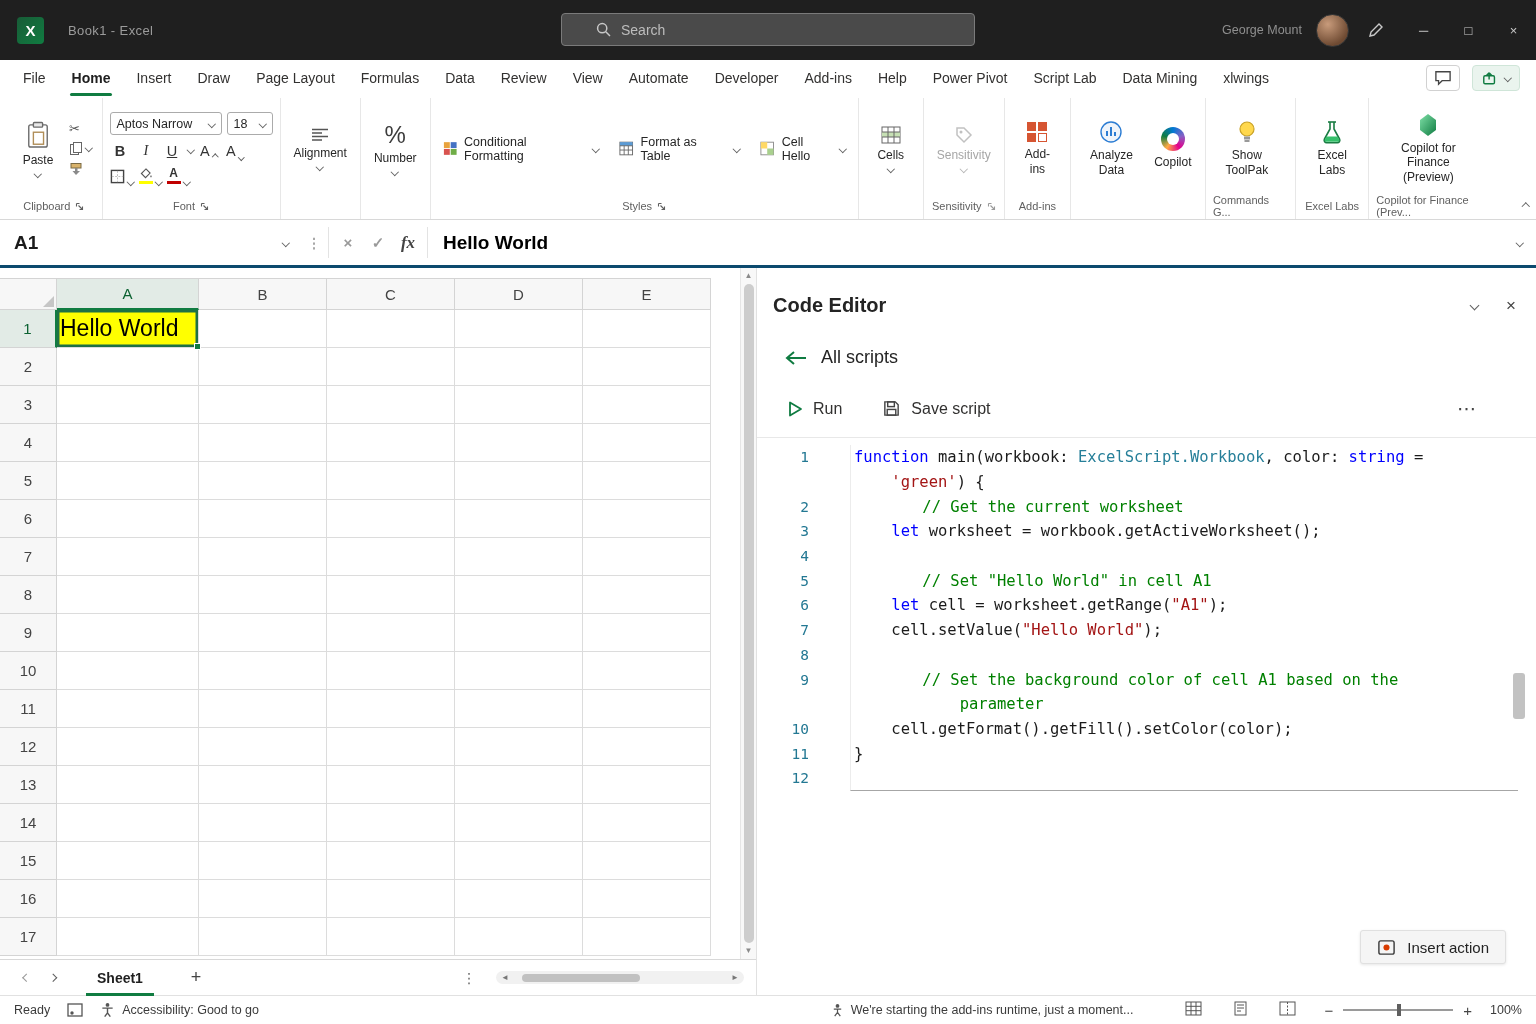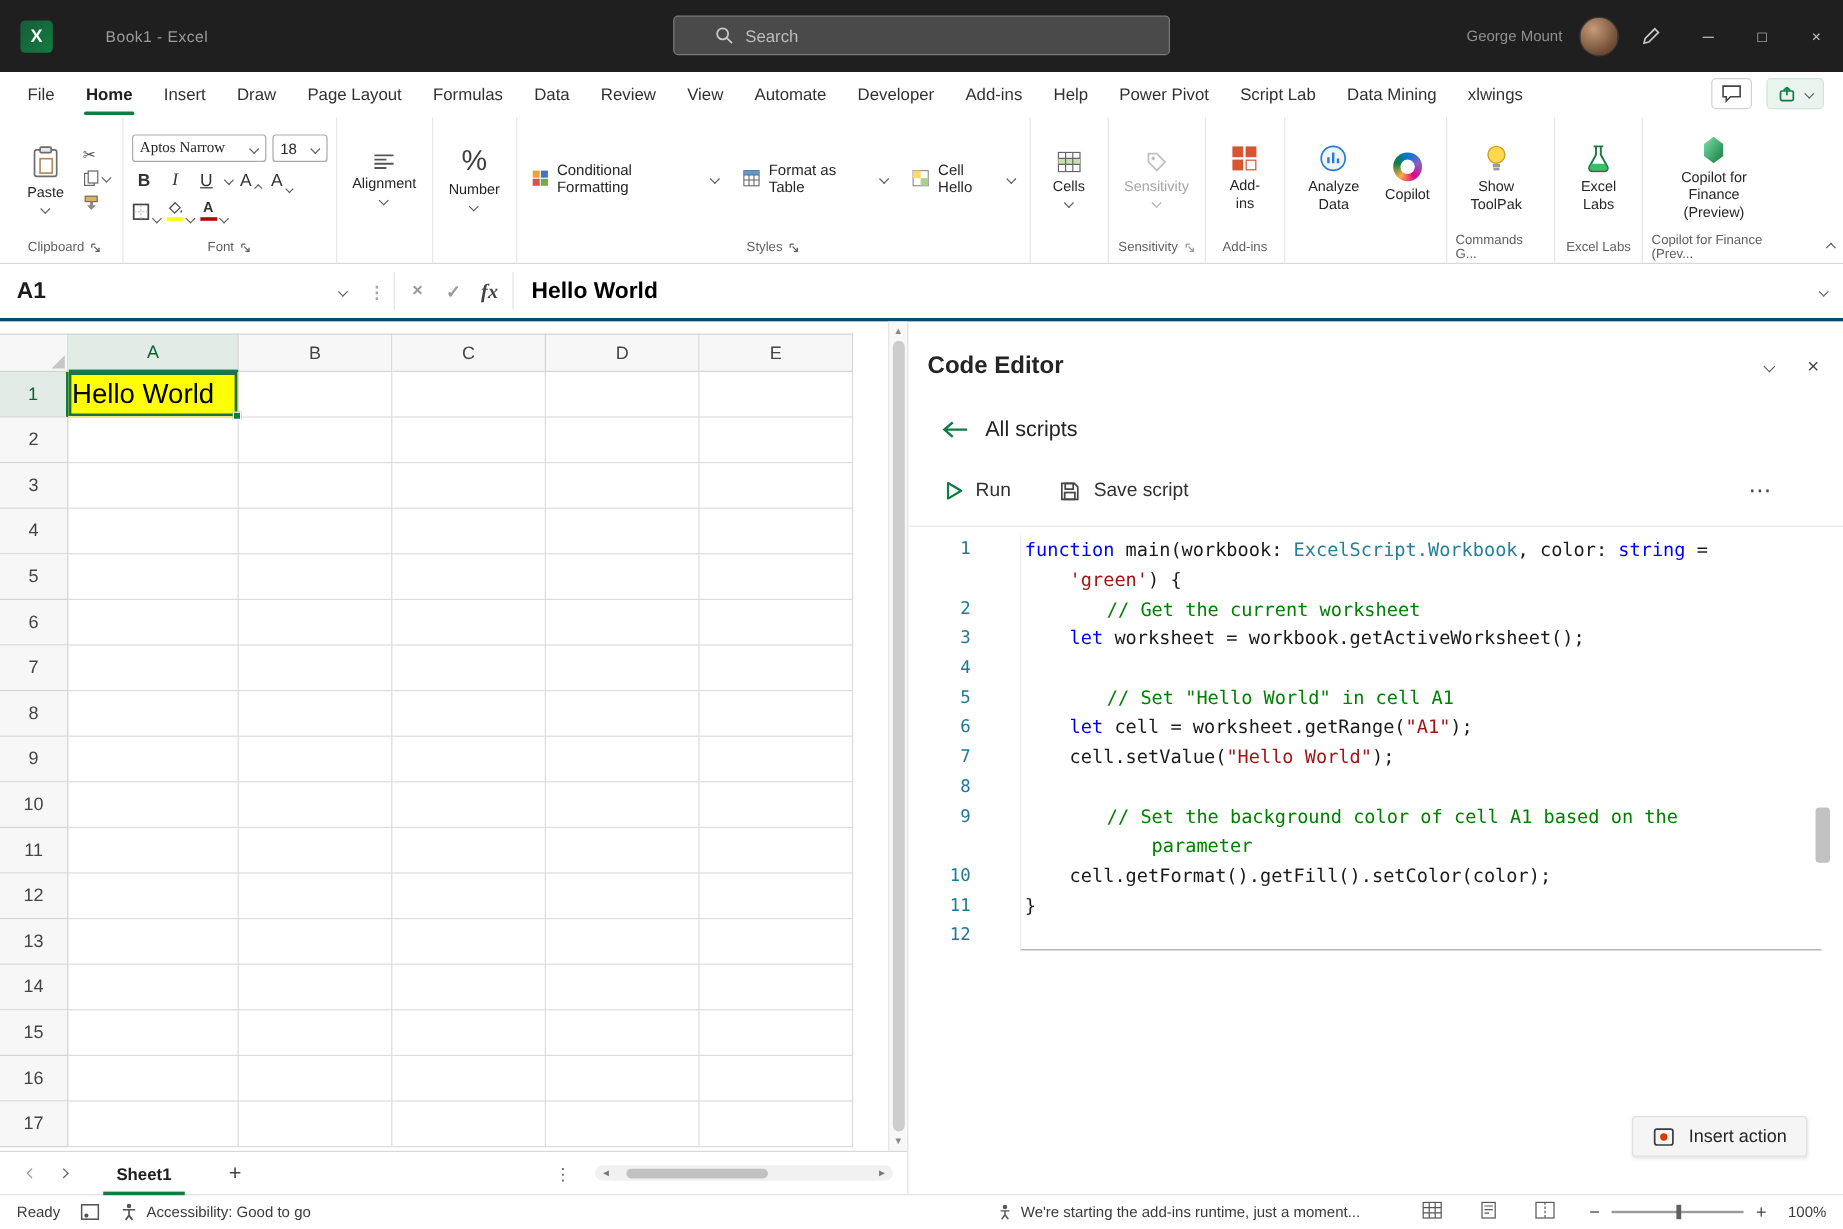--- a/index.html
+++ b/index.html
@@ -3,21 +3,21 @@
 <meta charset="utf-8">
 <style>
 *{margin:0;padding:0;box-sizing:border-box;}
 html,body{width:1536px;height:1024px;overflow:hidden;}
 body{font-family:"Liberation Sans",sans-serif;background:#fff;color:#262626;font-size:13px;}
 .app{width:1536px;height:1024px;display:flex;flex-direction:column;}
 
 
 .titlebar{height:60px;background:#1f1f1f;display:flex;align-items:center;position:relative;flex:0 0 auto;}
 .xlogo{width:27px;height:27px;margin-left:17px;border-radius:4px;background:linear-gradient(135deg,#185c37,#107c41);color:#fff;font-weight:bold;font-size:15px;display:flex;align-items:center;justify-content:center;}
-.tb-title{color:#9b9b9b;font-size:13px;margin-left:44px;letter-spacing:.4px;}
+.tb-title{color:#9b9b9b;font-size:13px;margin-left:24px;letter-spacing:.4px;}
 .searchbox{position:absolute;left:50%;top:13px;transform:translateX(-50%);width:414px;height:33px;background:#4a4a4a;border:1px solid #7a7a7a;border-radius:4px;display:flex;align-items:center;gap:10px;padding-left:34px;}
 .searchbox input{background:transparent;border:none;outline:none;color:#84cc16;font-size:14px;width:250px;font-family:inherit;}
 .searchbox input::placeholder{color:#bdbdbd;}
 .tb-right{position:absolute;right:0;top:0;height:60px;display:flex;align-items:center;}
 .username{color:#8f8f8f;font-size:12.5px;margin-right:14px;}
 .avatar{width:33px;height:33px;border-radius:50%;background:radial-gradient(circle at 35% 30%,#c89b7b,#6e4a32 72%);margin-right:18px;border:1px solid #3a3a3a;}
 .penicon{margin-right:16px;display:flex;}
 .winbtn{width:45px;height:60px;display:flex;align-items:center;justify-content:center;color:#c9c9c9;font-size:13px;}
 
 
@@ -38,21 +38,21 @@
 .bigbtn .blabel{font-size:12px;color:#262626;text-align:center;line-height:1.2;max-width:92px;}
 .bigbtn.dim .blabel{color:#a6a6a6;}
 .chev{display:inline-block;width:5.5px;height:5.5px;border-right:1.3px solid #5f5f5f;border-bottom:1.3px solid #5f5f5f;transform:rotate(45deg);flex:0 0 auto;}
 .chev.up{transform:rotate(-135deg);}
 .chev.dim{border-color:#b5b5b5;}
 .minicol{display:flex;flex-direction:column;justify-content:center;gap:6px;padding:0 3px;}
 .mini{display:flex;align-items:center;gap:3px;color:#555;font-size:13px;line-height:1;}
 .fontgrid{display:flex;flex-direction:column;gap:4px;justify-content:center;}
 .frow{display:flex;align-items:center;gap:5px;}
 .combo{height:23px;border:1px solid #ababab;border-radius:3px;display:flex;align-items:center;justify-content:space-between;padding:0 6px;font-size:12.5px;background:#fff;color:#262626;}
-.combo.name{width:112px;font-family:Liberation Serif, serif;}
+.combo.name{width:112px;}
 .combo.size{width:46px;}
 .fmtbtn{min-width:21px;height:21px;display:flex;align-items:flex-end;justify-content:center;font-size:14.5px;color:#333;gap:3px;padding-bottom:1px;}
 .fmtbtn.b{font-weight:bold;}
 .fmtbtn.i{font-style:italic;font-family:"Liberation Serif",serif;}
 .fmtbtn.u{text-decoration:underline;}
 .colorbar{display:flex;flex-direction:column;align-items:center;line-height:1;}
 .colorbar .bar{width:14px;height:3.5px;margin-top:1.5px;}
 .stylecol{display:flex;flex-direction:row;justify-content:flex-end;gap:11px;}
 .stylebtn{display:flex;align-items:center;gap:7px;font-size:12.5px;color:#262626;padding:2px 5px;border-radius:3px;}
 .ribbon-collapse{position:absolute;right:8px;bottom:10px;}

